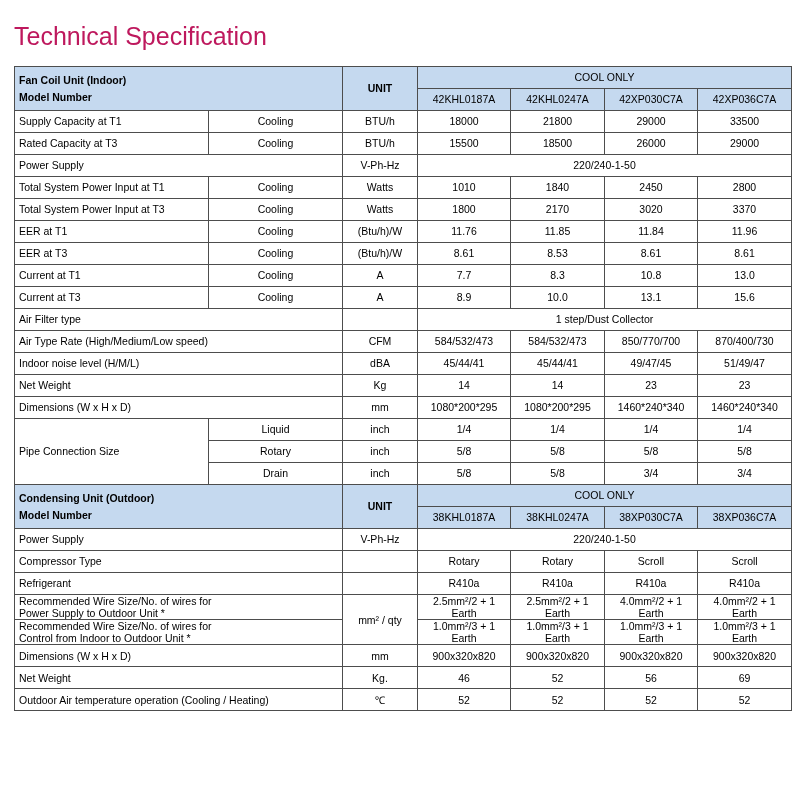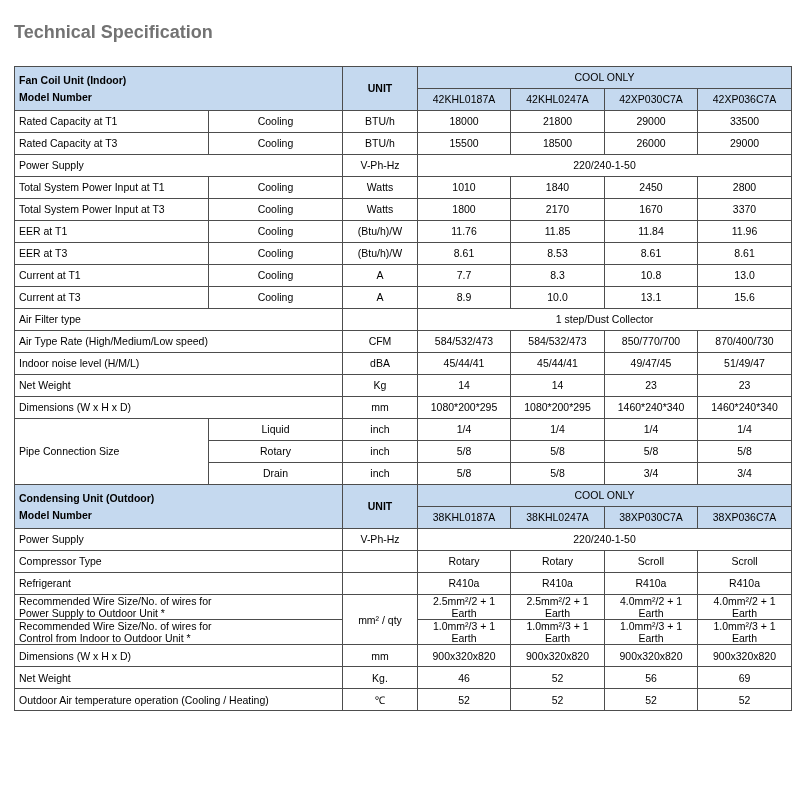--- a/index.html
+++ b/index.html
@@ -14,23 +14,23 @@
     position: relative;
     width: 800px;
     height: 800px;
     overflow: hidden;
     background: #ffffff;
   }
   .page-title {
     position: absolute;
     left: 14px;
     top: 22px;
-    font-size: 18px;
-    color: #737373;
-    font-weight: bold;
+    font-size: 25px;
+    color: #be185d;
+    font-weight: normal;
     letter-spacing: 0px;
     white-space: nowrap;
   }
   table.spec {
     position: absolute;
     left: 14px;
     top: 66px;
     width: 777px;
     border-collapse: collapse;
     table-layout: fixed;
@@ -108,21 +108,21 @@
         <td class="hdr-sub edge-r" colspan="4">COOL ONLY</td>
       </tr>
       <tr>
         <td class="hdr-sub">42KHL0187A</td>
         <td class="hdr-sub">42KHL0247A</td>
         <td class="hdr-sub">42XP030C7A</td>
         <td class="hdr-sub edge-r">42XP036C7A</td>
       </tr>
 
       <tr>
-        <td class="lbl edge-l">Rated Capacity at T1</td>
+        <td class="lbl edge-l">Supply Capacity at T1</td>
         <td class="ctr">Cooling</td>
         <td class="ctr">BTU/h</td>
         <td class="ctr">18000</td>
         <td class="ctr">21800</td>
         <td class="ctr">29000</td>
         <td class="ctr edge-r">33500</td>
       </tr>
 
       <tr>
         <td class="lbl edge-l">Rated Capacity at T3</td>
@@ -149,21 +149,21 @@
         <td class="ctr">2450</td>
         <td class="ctr edge-r">2800</td>
       </tr>
 
       <tr>
         <td class="lbl edge-l">Total System Power Input  at T3</td>
         <td class="ctr">Cooling</td>
         <td class="ctr">Watts</td>
         <td class="ctr">1800</td>
         <td class="ctr">2170</td>
-        <td class="ctr">1670</td>
+        <td class="ctr">3020</td>
         <td class="ctr edge-r">3370</td>
       </tr>
 
       <tr>
         <td class="lbl edge-l">EER at T1</td>
         <td class="ctr">Cooling</td>
         <td class="ctr">(Btu/h)/W</td>
         <td class="ctr">11.76</td>
         <td class="ctr">11.85</td>
         <td class="ctr">11.84</td>

